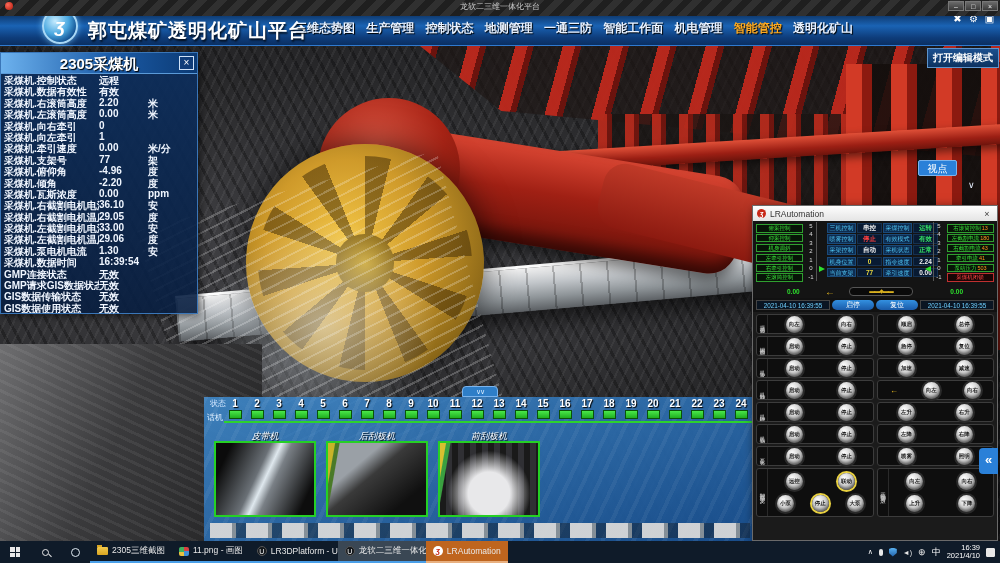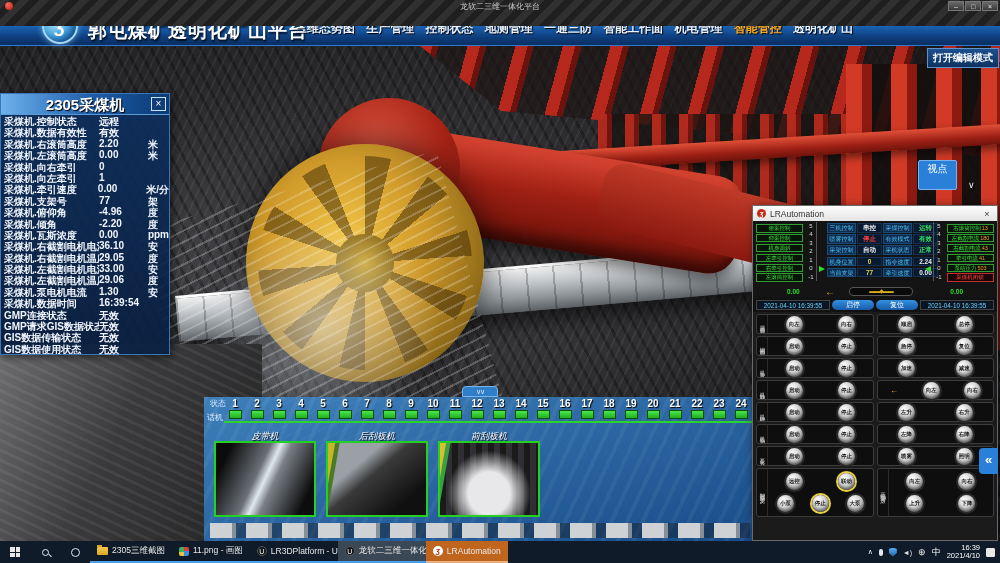--- a/index.html
+++ b/index.html
@@ -1,20 +1,20 @@
 <!DOCTYPE html>
 <html><head>
 <meta charset="utf-8">
 <style>
 * { margin:0; padding:0; box-sizing:border-box; }
 body { background:#000; font-family:"Liberation Sans", sans-serif; }
 #canvas { position:relative; width:1000px; height:563px; overflow:hidden; background:#111; }
 
 
-.titlebar { position:absolute; top:0; left:0; right:0; height:26px;
+.titlebar { position:absolute; top:0; left:0; right:0; height:16px;
   background:repeating-linear-gradient(135deg,#303030 0 7px,#1f1f1f 7px 14px); z-index:40; }
 .tb-logo { position:absolute; left:5px; top:2px; width:8px; height:8px; border-radius:50%;
   background:radial-gradient(circle at 35% 35%,#ff6a5a,#b01808); }
 .tb-title { position:absolute; left:0; right:0; top:1px; text-align:center; font-size:8px; color:#c8c8c8; }
 .tb-btns { position:absolute; right:2px; top:1px; display:flex; gap:1px; }
 .tb-btn { width:16px; height:10px; font-size:7px; line-height:9px; text-align:center; color:#eee;
   background:linear-gradient(#6a6a6a,#3a3a3a); border:1px solid #777; }
 
 
 .header { position:absolute; top:12px; left:0; right:0; height:34px; z-index:39;
@@ -69,36 +69,36 @@
              repeating-linear-gradient(168deg, rgba(255,255,255,.22) 0 2px, transparent 2px 10px); }
 .sc-conveyor { position:absolute; left:176px; top:224px; width:592px; height:46px; transform:rotate(-5deg);
   background:repeating-linear-gradient(90deg, rgba(0,0,0,.22) 0 2px, transparent 2px 27px),
              linear-gradient(180deg,#f0f0f0,#c2c6ca 35%,#8e9498 70%,#5c6064);
   border-top:3px solid #fff; box-shadow:0 12px 20px rgba(0,0,0,.55); }
 .sc-floor { position:absolute; left:0; top:298px; width:262px; bottom:0;
   background:repeating-linear-gradient(25deg, rgba(255,255,255,.06) 0 3px, transparent 3px 9px),
              linear-gradient(115deg,#6e6e70,#3a3a3c 45%,#232324); }
 
 
-.mpanel { position:absolute; left:0; top:52px; width:170px; z-index:30;
+.mpanel { position:absolute; left:0; top:52px; width:198px; z-index:30;
   background:linear-gradient(180deg, rgba(13,47,94,.93), rgba(8,30,64,.9));
-  border:1px solid #3a76b8; box-shadow:2px 2px 8px rgba(0,0,0,.6);margin-top:41px; }
+  border:1px solid #3a76b8; box-shadow:2px 2px 8px rgba(0,0,0,.6); }
 .mpanel-hd { position:relative; height:21px;
   background:linear-gradient(90deg,#6db2ee,#1c5ca8 55%,#0b3a74); border-bottom:1px solid #5a9ad8; }
 .mpanel-title { text-align:center; font-size:15px; font-weight:bold; color:#fff; line-height:21px;
   text-shadow:1px 1px 1px #000; }
 .mpanel-close { position:absolute; right:3px; top:3px; width:15px; height:14px; border:1px solid #cfe2f8;
   color:#fff; font-size:10px; line-height:12px; text-align:center; background:rgba(20,60,120,.5); cursor:pointer; }
 .mrow { display:flex; height:11.4px; font-size:10px; font-weight:bold; color:#f0f6ff; white-space:nowrap; }
 .ml { width:98px; padding-left:3px; overflow:hidden; }
 .mv { width:49px; }
 .mu { flex:1; }
 
 
-.viewpoint { position:absolute; left:918px; top:160px; width:39px; height:30px; z-index:31;
+.viewpoint { position:absolute; left:918px; top:160px; width:39px; height:16px; z-index:31;
   background:#2a80d8; border:1px solid #7ab4ee; border-radius:2px; color:#fff; font-size:10px;
   text-align:center; line-height:15px; cursor:pointer; }
 .vp-chev { position:absolute; left:968px; top:180px; z-index:31; color:#e8f0ff; font-size:9px; }
 .collapse-left { position:absolute; left:979px; top:448px; width:19px; height:26px; z-index:36;
   background:#2a80d8; border-radius:4px 0 0 4px; color:#fff; font-size:13px; font-weight:bold;
   text-align:center; line-height:24px; cursor:pointer; }
 
 
 .dock { position:absolute; left:204px; top:397px; width:552px; height:144px; z-index:32;
   background:repeating-linear-gradient(115deg, rgba(255,255,255,.05) 0 4px, transparent 4px 14px),

